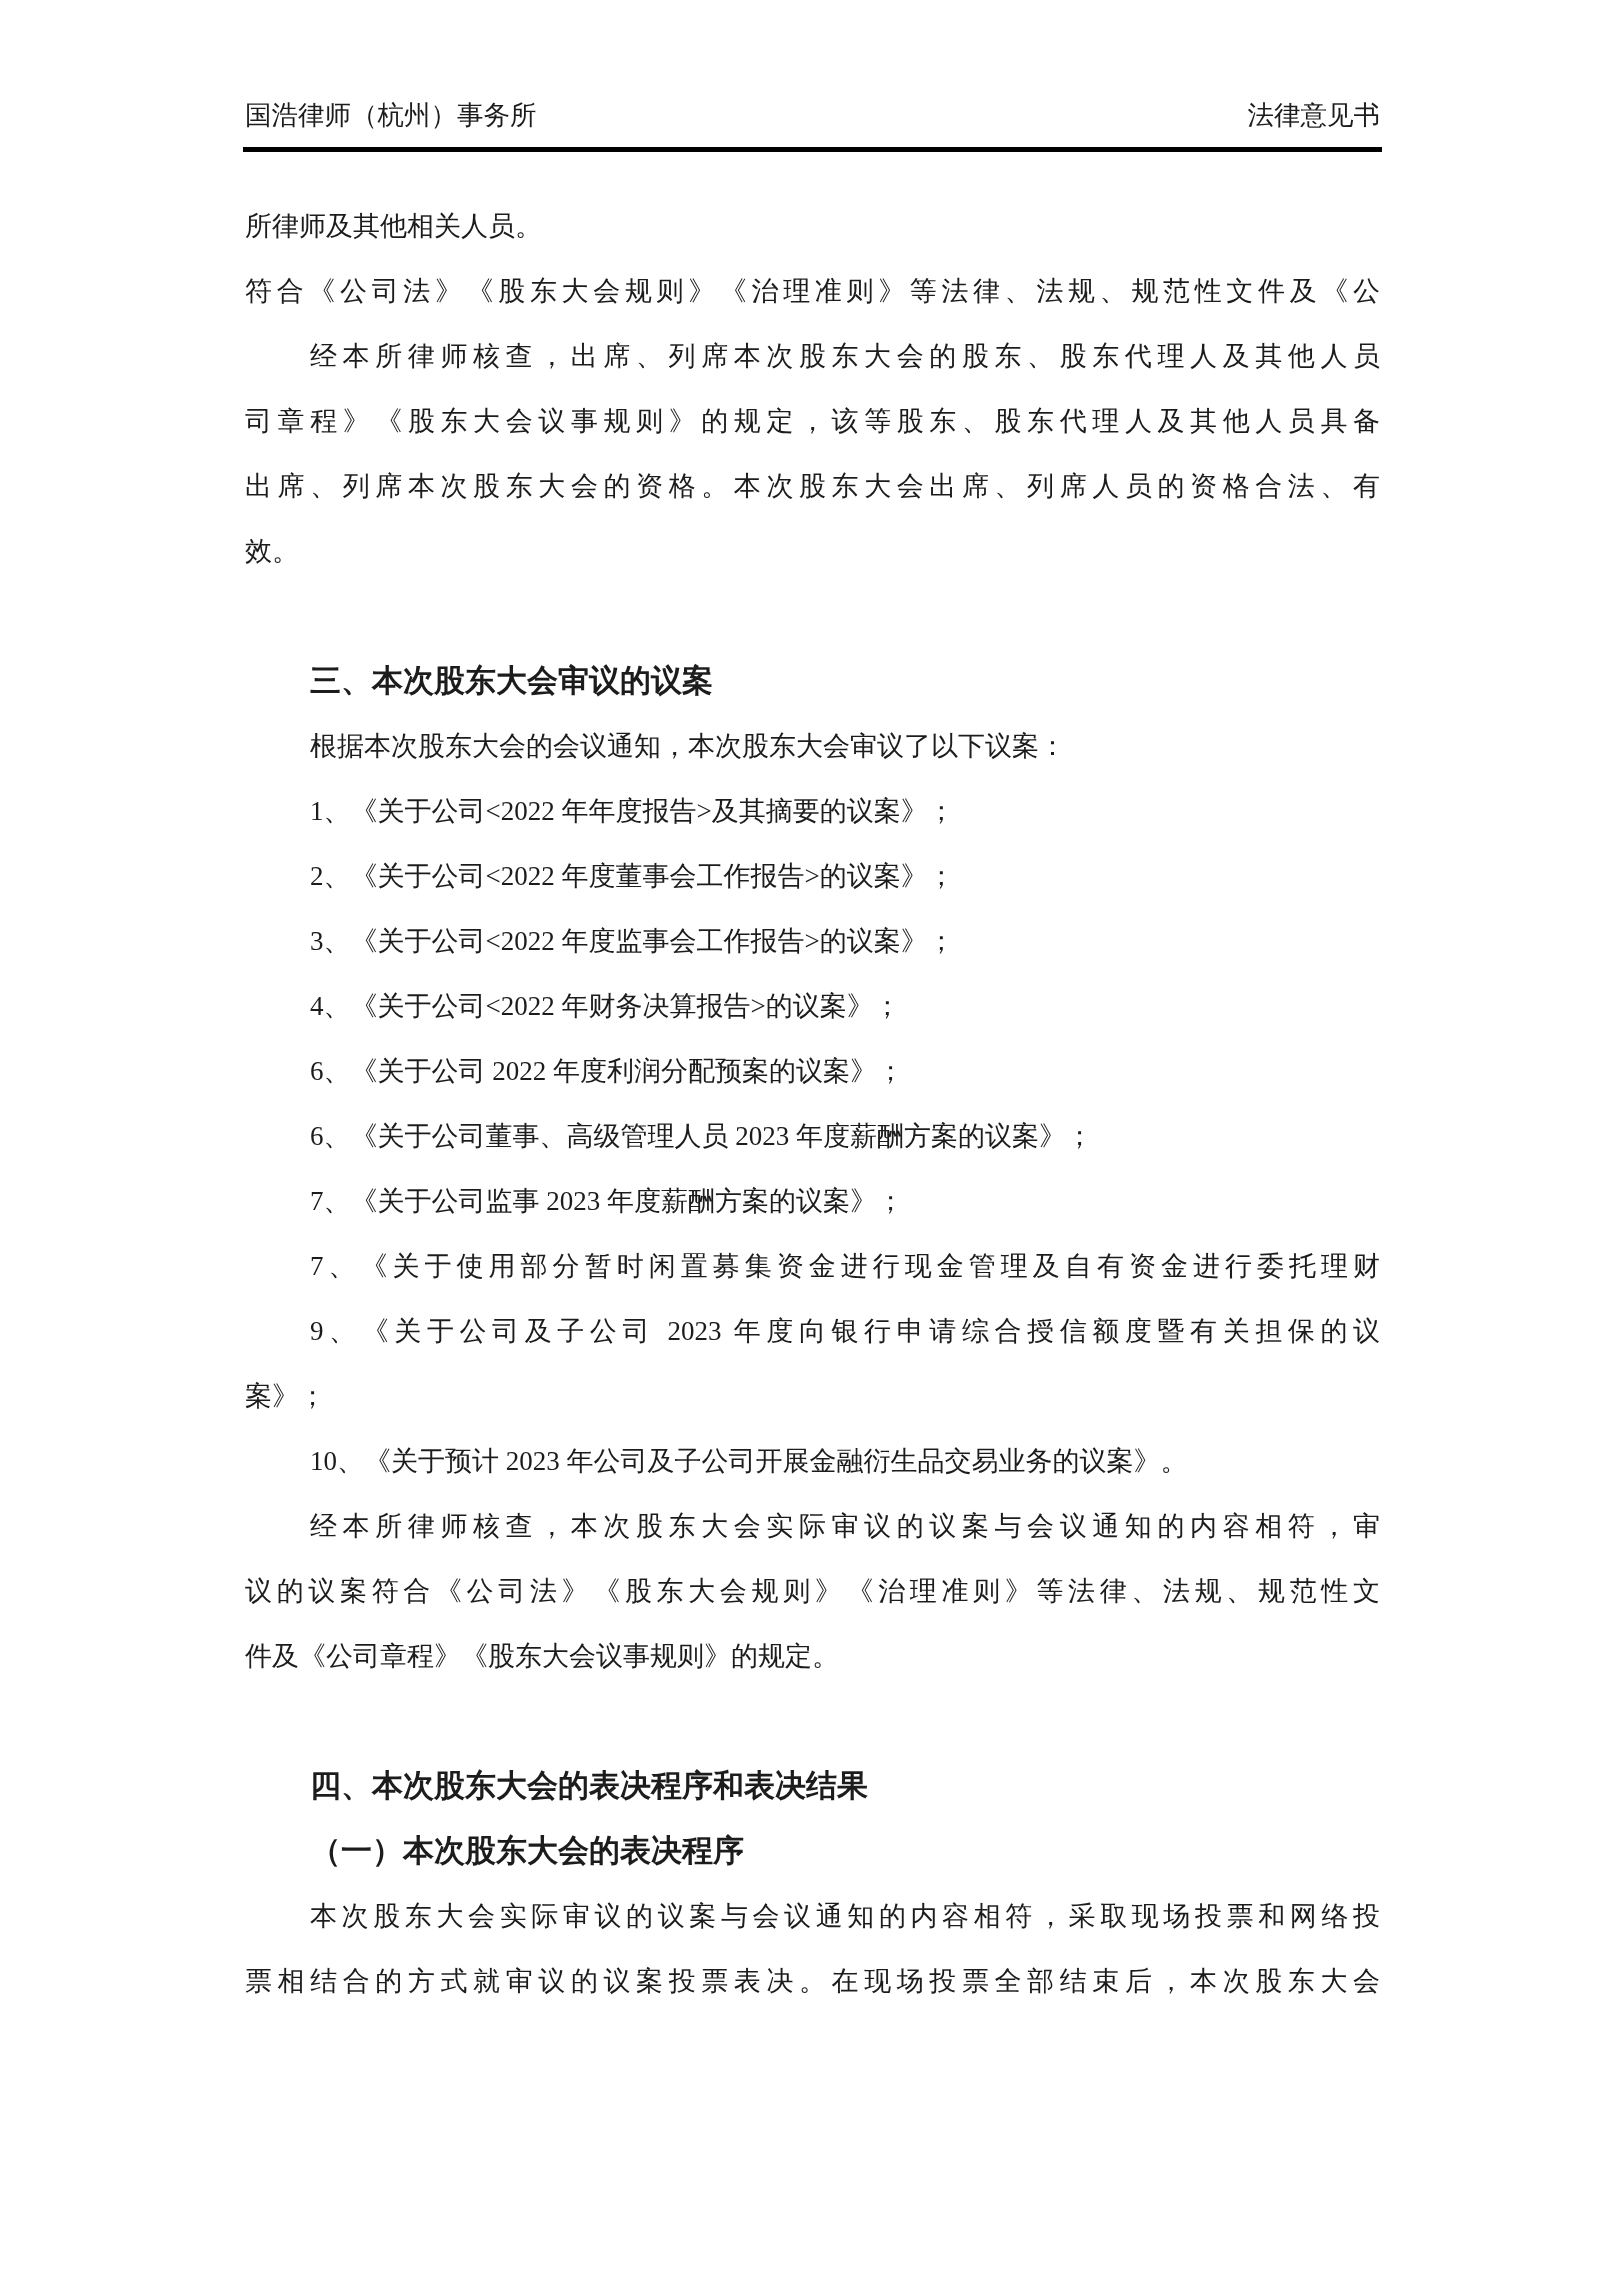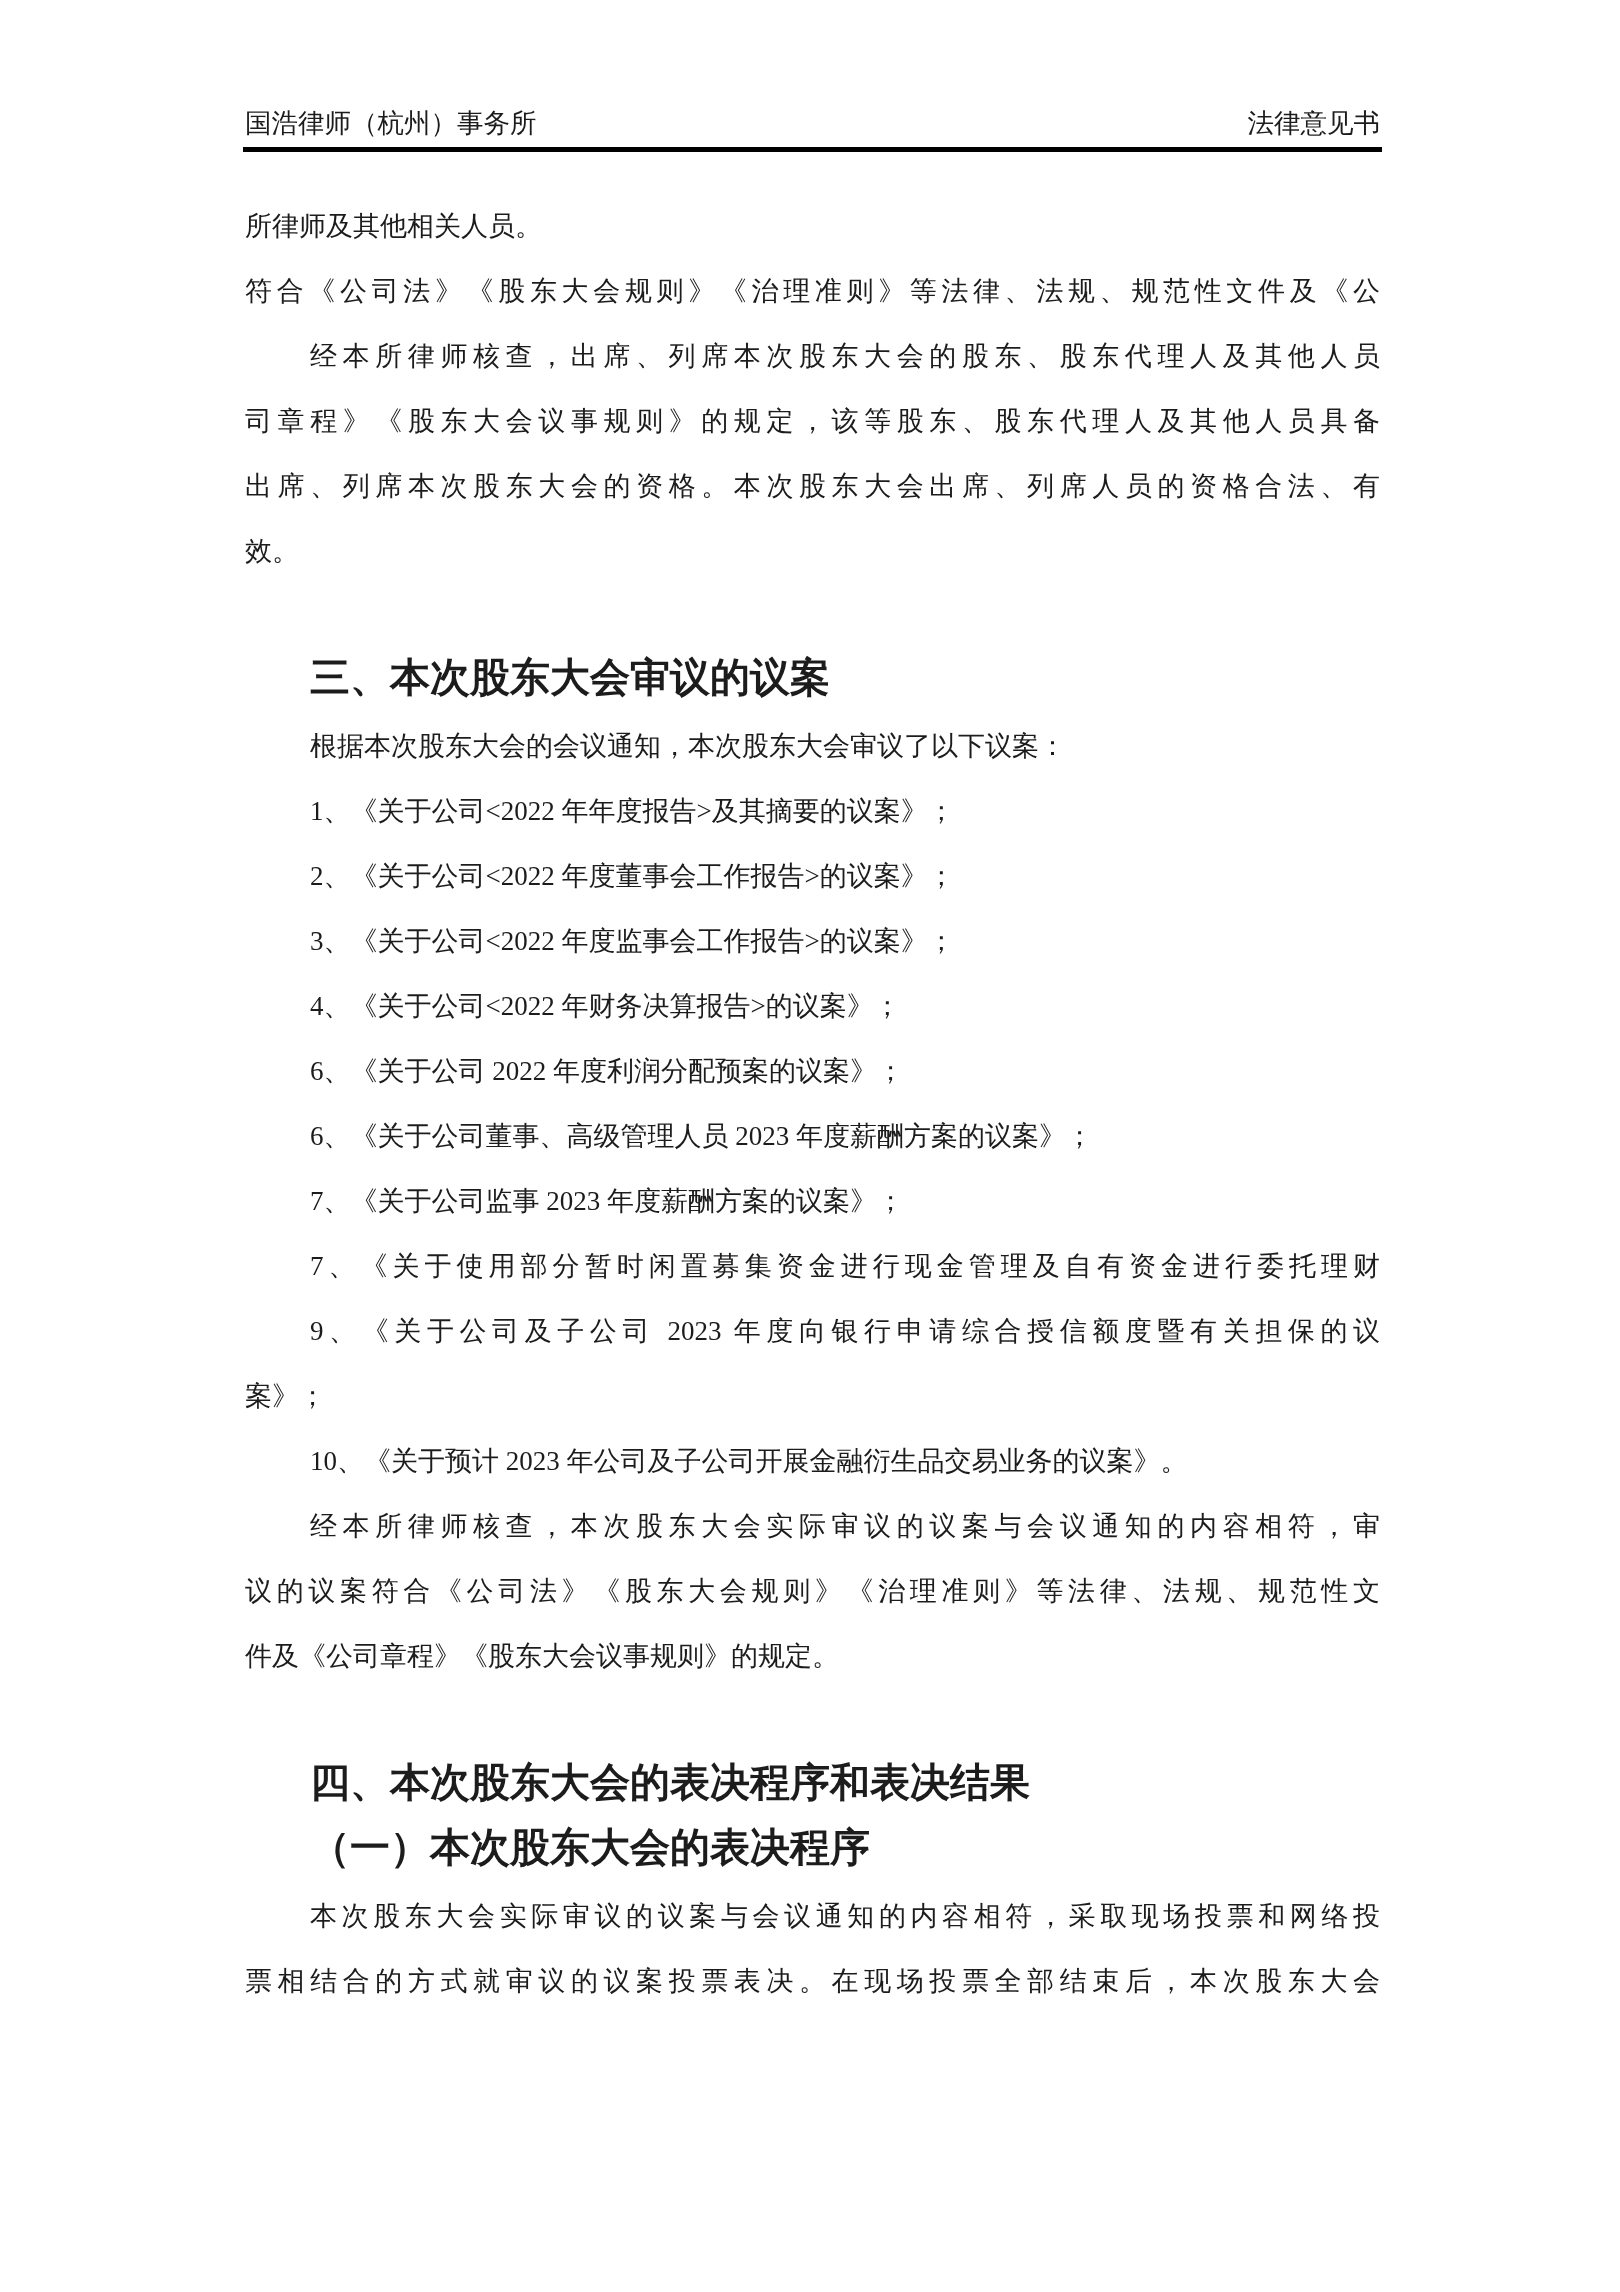--- a/index.html
+++ b/index.html
@@ -12,21 +12,21 @@
     width: 1620px;
     height: 2293px;
     background: #ffffff;
     font-family: "Liberation Serif", "DejaVu Serif", serif;
     color: #1c1c1c;
     overflow: hidden;
   }
   .page-header {
     position: absolute;
     left: 245px;
-    top: 106px;
+    top: 98px;
     width: 1135px;
     display: flex;
     justify-content: space-between;
     font-size: 26.5px;
     line-height: 35px;
     white-space: nowrap;
   }
   .header-rule {
     position: absolute;
     left: 243px;
@@ -54,23 +54,23 @@
     text-justify: inter-character;
   }
   .line.indent {
     padding-left: 65px;
   }
   .line.indent.fill {
     padding-left: 0;
     text-indent: 65px;
   }
   .line.heading {
-    font-family: Liberation Mono, monospace;
+    font-family: Liberation Serif, serif;
     font-weight: 700;
-    font-size: 40px;
+    font-size: 31px;
   }
   .line.gap {
     height: 65px;
   }
 </style>
 </head>
 <body>
 
 <div class="page">
   <div class="page-header">

